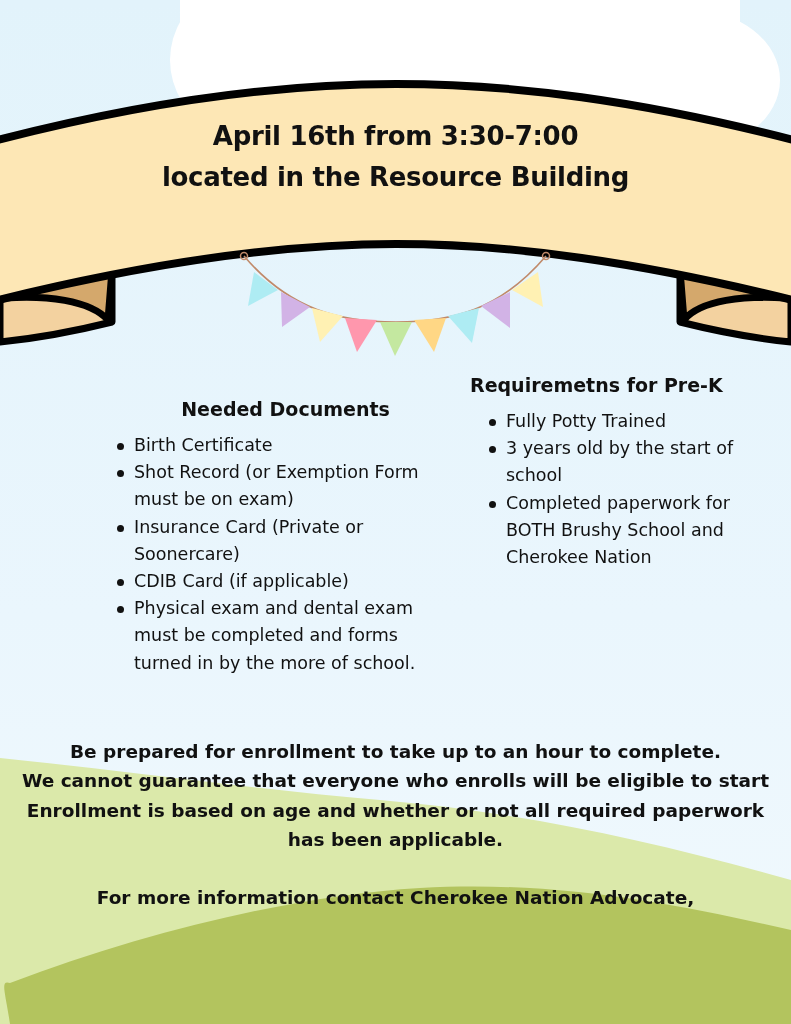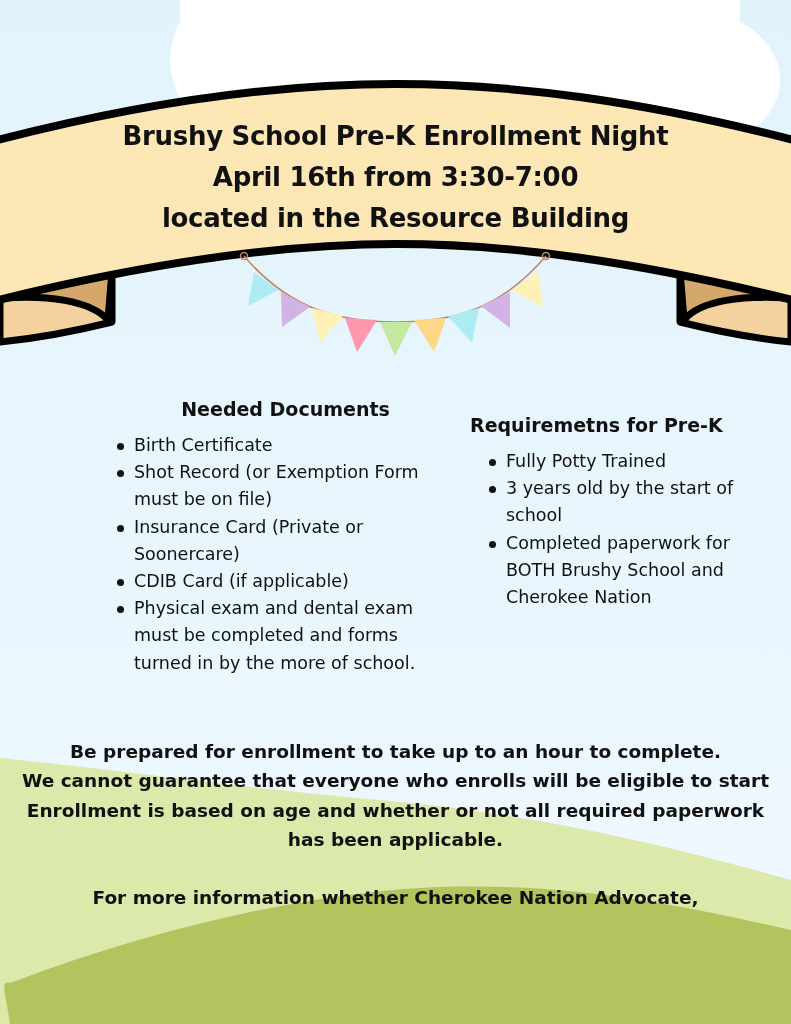--- a/index.html
+++ b/index.html
@@ -8,21 +8,21 @@
     background:linear-gradient(#e2f3fb 0%,#eaf6fd 60%,#f1f9fd 100%);}
   .bg{position:absolute;left:0;top:0;width:791px;height:1024px;z-index:0;}
   .layer{position:absolute;z-index:2;}
   .banner-text{left:0;width:791px;top:116px;text-align:center;font-weight:bold;font-size:26px;line-height:41px;letter-spacing:-0.3px;}
   .col-title{font-weight:bold;font-size:19px;margin:0 0 4px 0;}
   ul{margin:12px;padding:0 0 0 24px;list-style:none;}
   li{position:relative;font-size:17.5px;line-height:27.2px;}
   li::before{content:"";position:absolute;left:-17px;top:11px;width:7px;height:7px;border-radius:50%;background:#111;}
   .left-col{left:98px;top:398px;width:345px;}
   .left-col .col-title{text-align:center;padding-left:30px;}
-  .right-col{left:470px;top:414px;width:300px;}
+  .right-col{left:470px;top:374px;width:300px;}
   .bottom{left:0;width:791px;top:737px;text-align:center;font-weight:bold;font-size:18.5px;line-height:29.3px;}
   .bottom p{margin:0;}
   .gap{height:29px;}
 </style>
 </head>
 <body>
 
 <svg class="bg" viewBox="0 0 791 1024" xmlns="http://www.w3.org/2000/svg">
 
   <g fill="#ffffff">
@@ -56,30 +56,29 @@
     <polygon points="414,320 446,318 434,352" fill="#ffd785"></polygon>
     <polygon points="448,316 479,308 472,343" fill="#aeecf3"></polygon>
     <polygon points="481,306 510,292 510,328" fill="#d2b3e6"></polygon>
     <polygon points="512,290 538,272 543,307" fill="#fff1b3"></polygon>
     <circle cx="244" cy="256" r="3.5" fill="none" stroke="#c08a6a" stroke-width="1.5"></circle>
     <circle cx="546" cy="256" r="3.5" fill="none" stroke="#c08a6a" stroke-width="1.5"></circle>
   </g>
 </svg>
 
 <div class="layer banner-text">
-  <div>Brushy School Pre-K Enrollment Night</div>
   <div>April 16th from 3:30-7:00</div>
   <div>located in the Resource Building</div>
 </div>
 
 <div class="layer left-col">
   <div class="col-title">Needed Documents</div>
   <ul>
     <li><span>Birth Certificate</span></li>
-    <li><span>Shot Record (or Exemption Form</span><br><span>must be on file)</span></li>
+    <li><span>Shot Record (or Exemption Form</span><br><span>must be on exam)</span></li>
     <li><span>Insurance Card (Private or</span><br><span>Soonercare)</span></li>
     <li><span>CDIB Card (if applicable)</span></li>
     <li><span>Physical exam and dental exam</span><br><span>must be completed and forms</span><br><span>turned in by the more of school.</span></li>
   </ul>
 </div>
 
 <div class="layer right-col">
   <div class="col-title">Requiremetns for Pre-K</div>
   <ul>
     <li><span>Fully Potty Trained</span></li>
@@ -87,14 +86,14 @@
     <li><span>Completed paperwork for</span><br><span>BOTH Brushy School and</span><br><span>Cherokee Nation</span></li>
   </ul>
 </div>
 
 <div class="layer bottom">
   <p>Be prepared for enrollment to take up to an hour to complete.</p>
   <p>We cannot guarantee that everyone who enrolls will be eligible to start</p>
   <p>Enrollment is based on age and whether or not all required paperwork</p>
   <p>has been applicable.</p>
   <div class="gap"></div>
-  <p>For more information whether Cherokee Nation Advocate,</p>
+  <p>For more information contact Cherokee Nation Advocate,</p>
 </div>
 
 </body></html>

